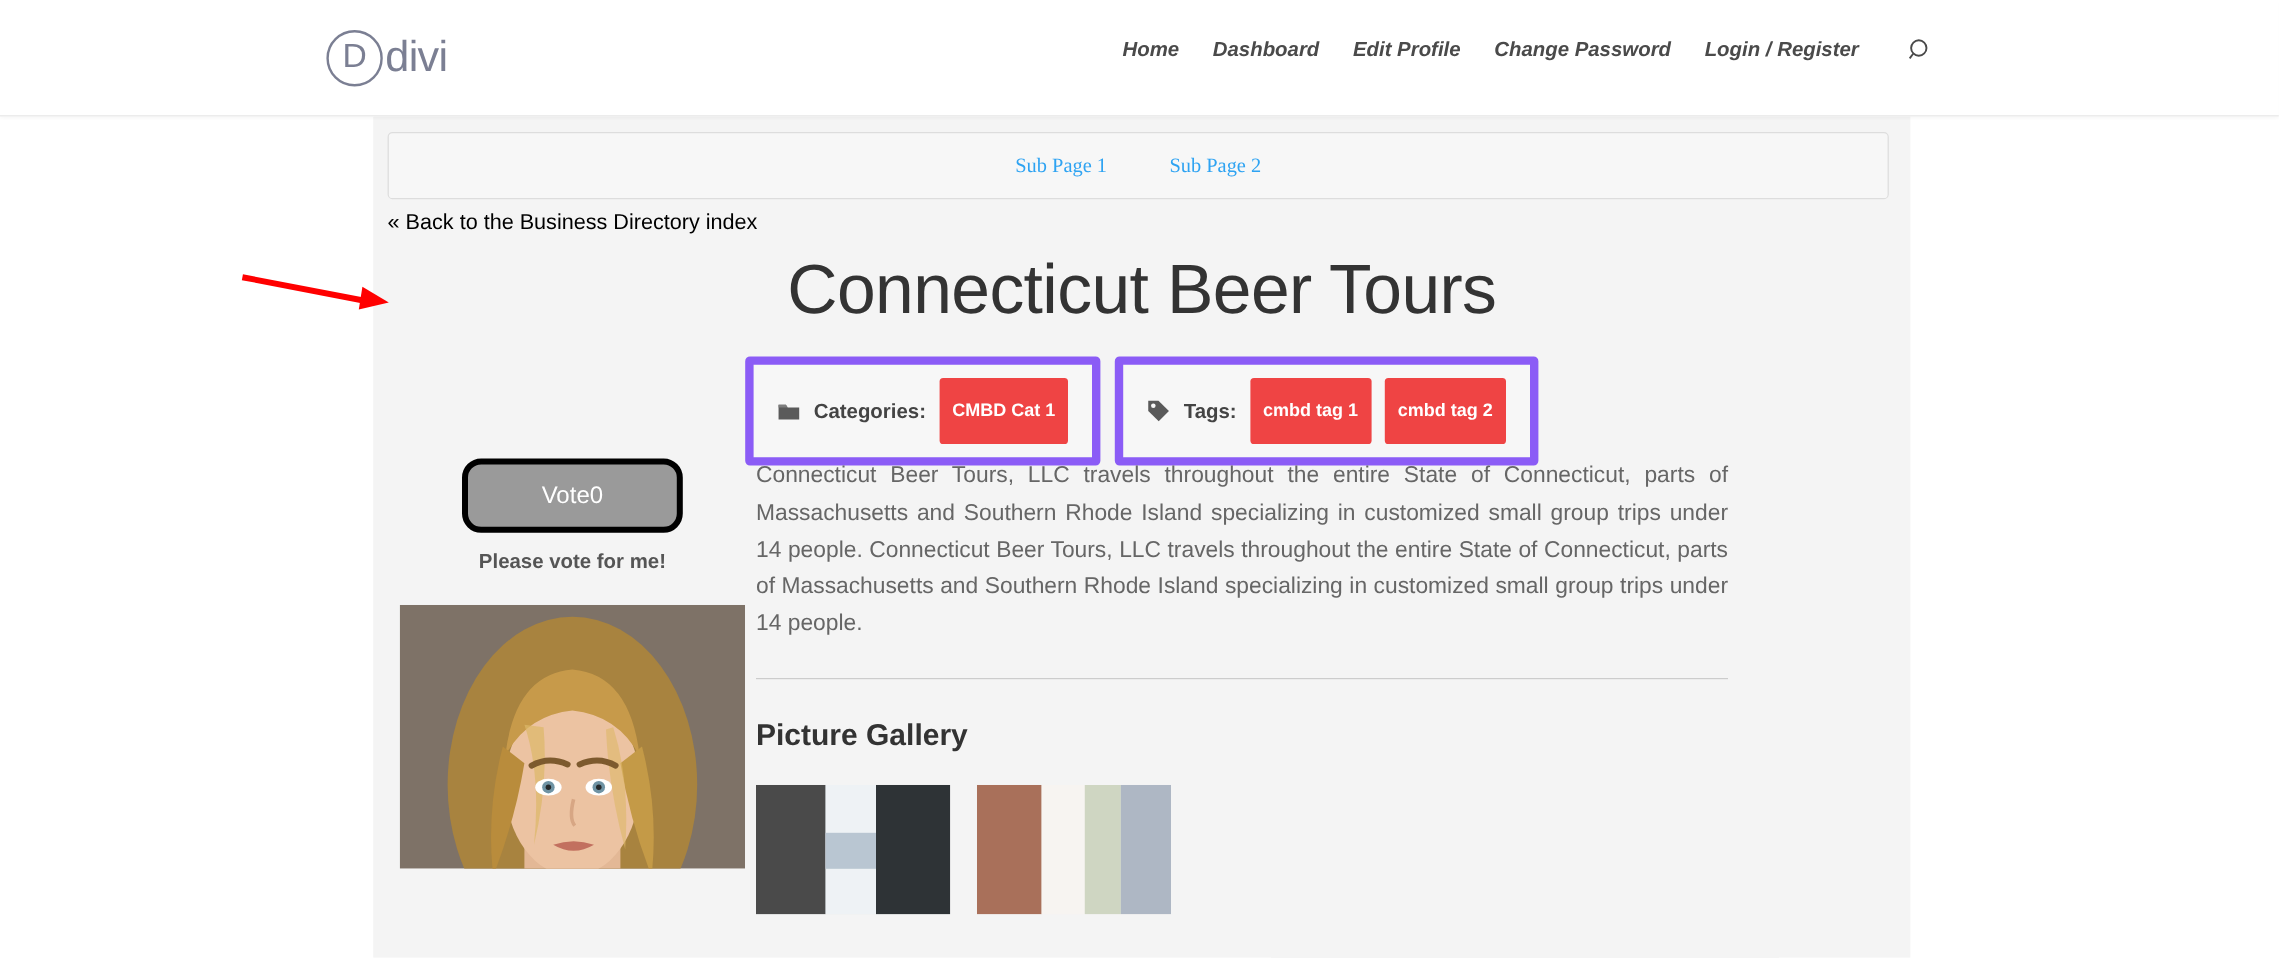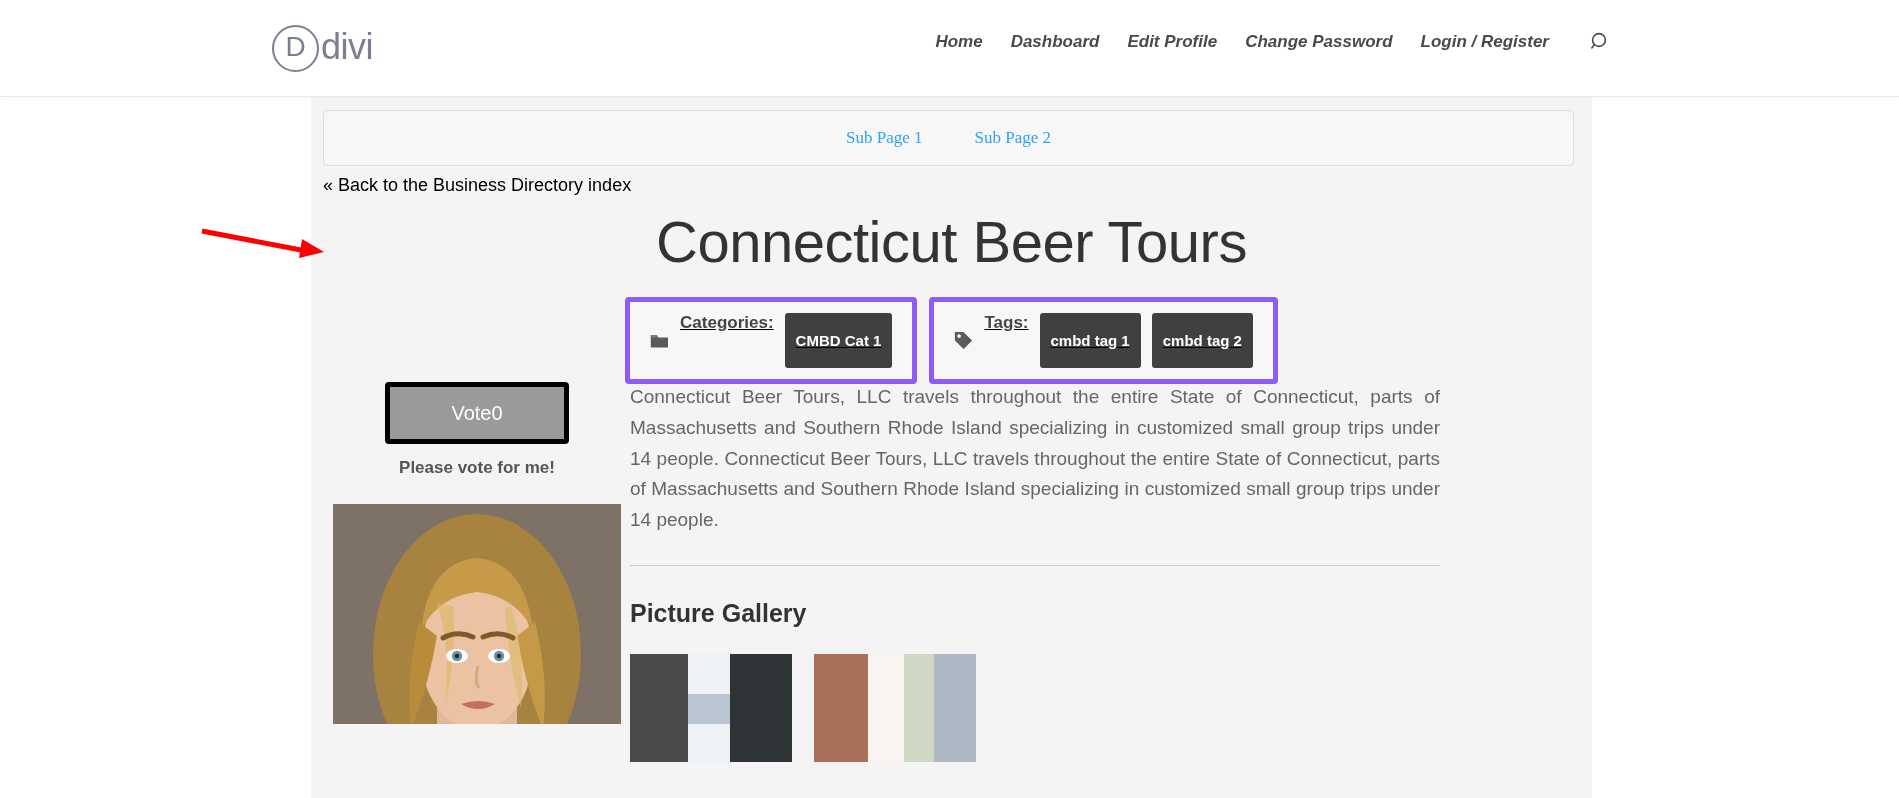--- a/index.html
+++ b/index.html
@@ -164,40 +164,40 @@
     position: absolute;
     left: 0;
     top: 200px;
     width: 1281px;
     display: flex;
     justify-content: center;
     gap: 12px;
   }
   .tax-box {
     background: #f7f7f7;
-    border: 5px solid #8b5cf6;
+    border: 7px solid #8b5cf6;
     border-radius: 4px;
     padding: 11px 20px;
     display: flex;
+    align-items: center;
     gap: 11px;
-    text-decoration: underline;
   }
   .tax-label {
     font-size: 17px;
     font-weight: bold;
     color: #444444;
     white-space: nowrap;
   }
   .tax-icon {
     display: flex;
     align-items: center;
     color: #5a5a5a;
   }
   .tax-chip {
-    background: #404040;
+    background: #ef4444;
     color: #ffffff;
     font-size: 15px;
     font-weight: bold;
     padding: 19px 11px;
     border-radius: 3px;
     white-space: nowrap;
     cursor: pointer;
   }
 
   
@@ -210,21 +210,21 @@
   .vote-widget {
     width: 184px;
     margin: 0 auto;
     text-align: center;
   }
   .vote-button {
     width: 184px;
     height: 62px;
     background: #9a9a9a;
     border: 5px solid #000000;
-    border-radius: 4px;
+    border-radius: 16px;
     color: #ffffff;
     font-size: 20px;
     font-family: "Liberation Sans", sans-serif;
     display: flex;
     align-items: center;
     justify-content: center;
     cursor: pointer;
   }
   .vote-caption {
     margin-top: 14px;

